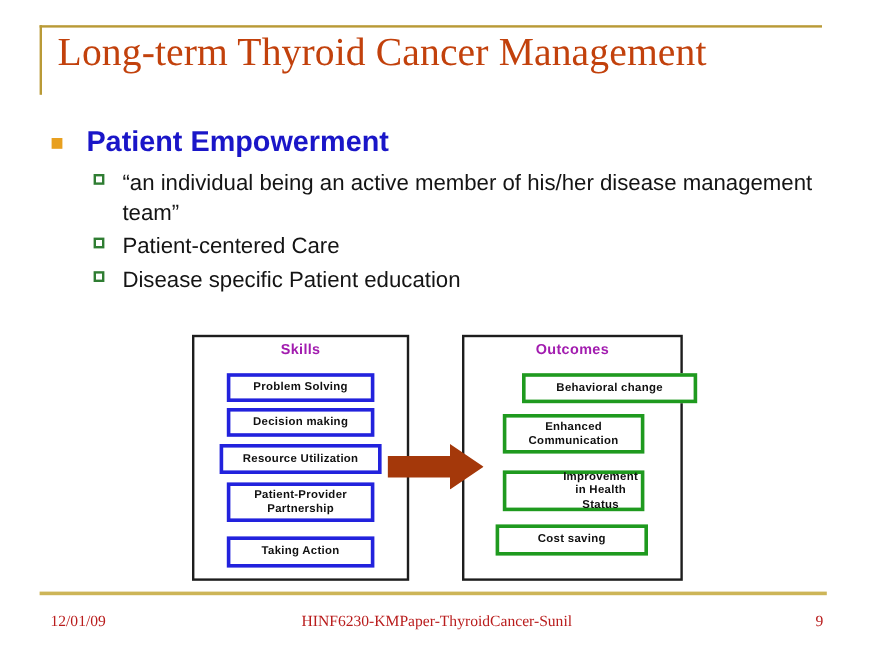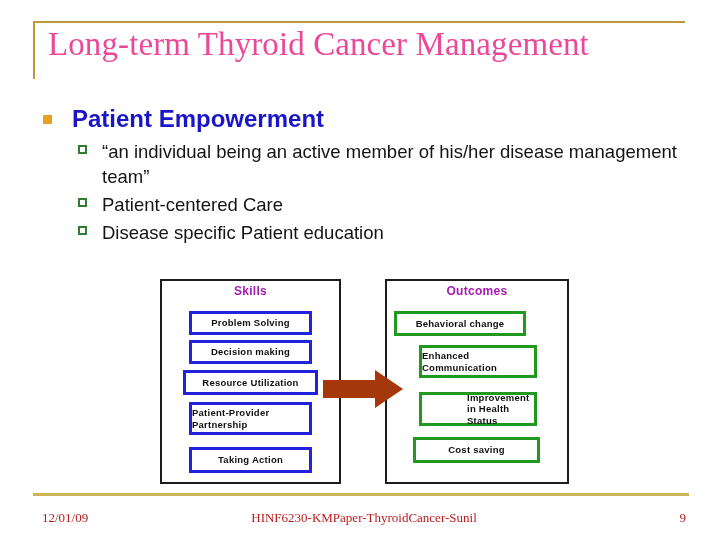--- a/index.html
+++ b/index.html
@@ -41,21 +41,21 @@
   }
 
   
   .title {
     position: absolute;
     left: 48px; top: 26px;
     width: 640px;
     font-family: "Liberation Serif", serif;
     font-size: 33px;
     font-weight: normal;
-    color: #ec4899;
+    color: #c2410c;
     letter-spacing: 0.1px;
     white-space: nowrap;
   }
 
   
   .body-list {
     position: absolute;
     left: 30px; top: 106px;
     width: 670px;
   }
@@ -116,42 +116,42 @@
     font-size: 12px;
     font-weight: bold;
     color: #a21caf;
     letter-spacing: 0.3px;
   }
 
   .node {
     position: absolute;
     box-sizing: border-box;
     background: #ffffff;
-    text-align: left;
+    text-align: center;
     font-size: 9.5px;
     font-weight: bold;
     color: #101010;
     letter-spacing: 0.25px;
     display: flex;
     align-items: center;
     justify-content: center;
     line-height: 11.5px;
   }
   .node.blue  { border: 3px solid #2222dd; }
   .node.green { border: 3px solid #1f9a1f; }
 
   
   .s1 { left: 189px; top: 311px; width: 123px; height: 24px; }
   .s2 { left: 189px; top: 340px; width: 123px; height: 24px; }
   .s3 { left: 183px; top: 370px; width: 135px; height: 25px; }
   .s4 { left: 189px; top: 402px; width: 123px; height: 33px; }
   .s5 { left: 189px; top: 447px; width: 123px; height: 26px; }
 
   
-  .o1 { left: 394px; top: 311px; width: 132px; height: 25px; }
+  .o1 { left: 435px; top: 311px; width: 146px; height: 25px; }
   .o2 { left: 419px; top: 345px; width: 118px; height: 33px; }
   .o3 { left: 419px; top: 392px; width: 118px; height: 34px; padding-left: 45px; }
   .o4 { left: 413px; top: 437px; width: 127px; height: 26px; }
 
   
   .arrow-shape {
     position: absolute;
     left: 323px; top: 370px;
     width: 80px; height: 38px;
   }

